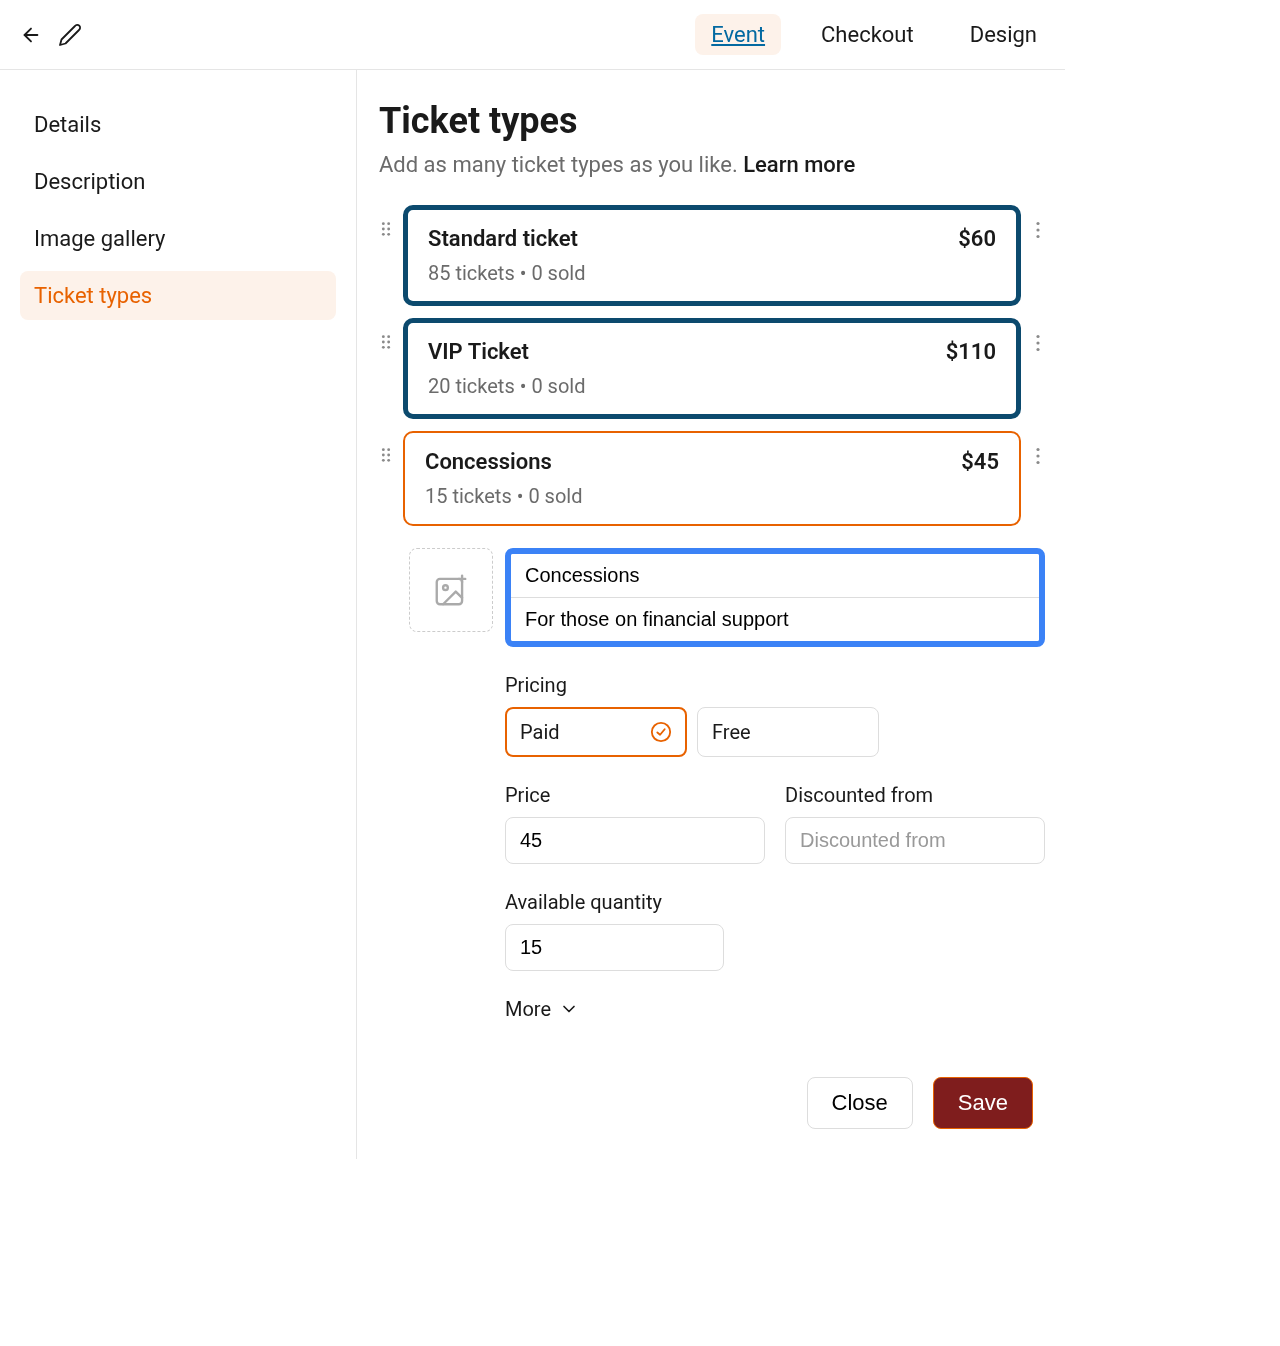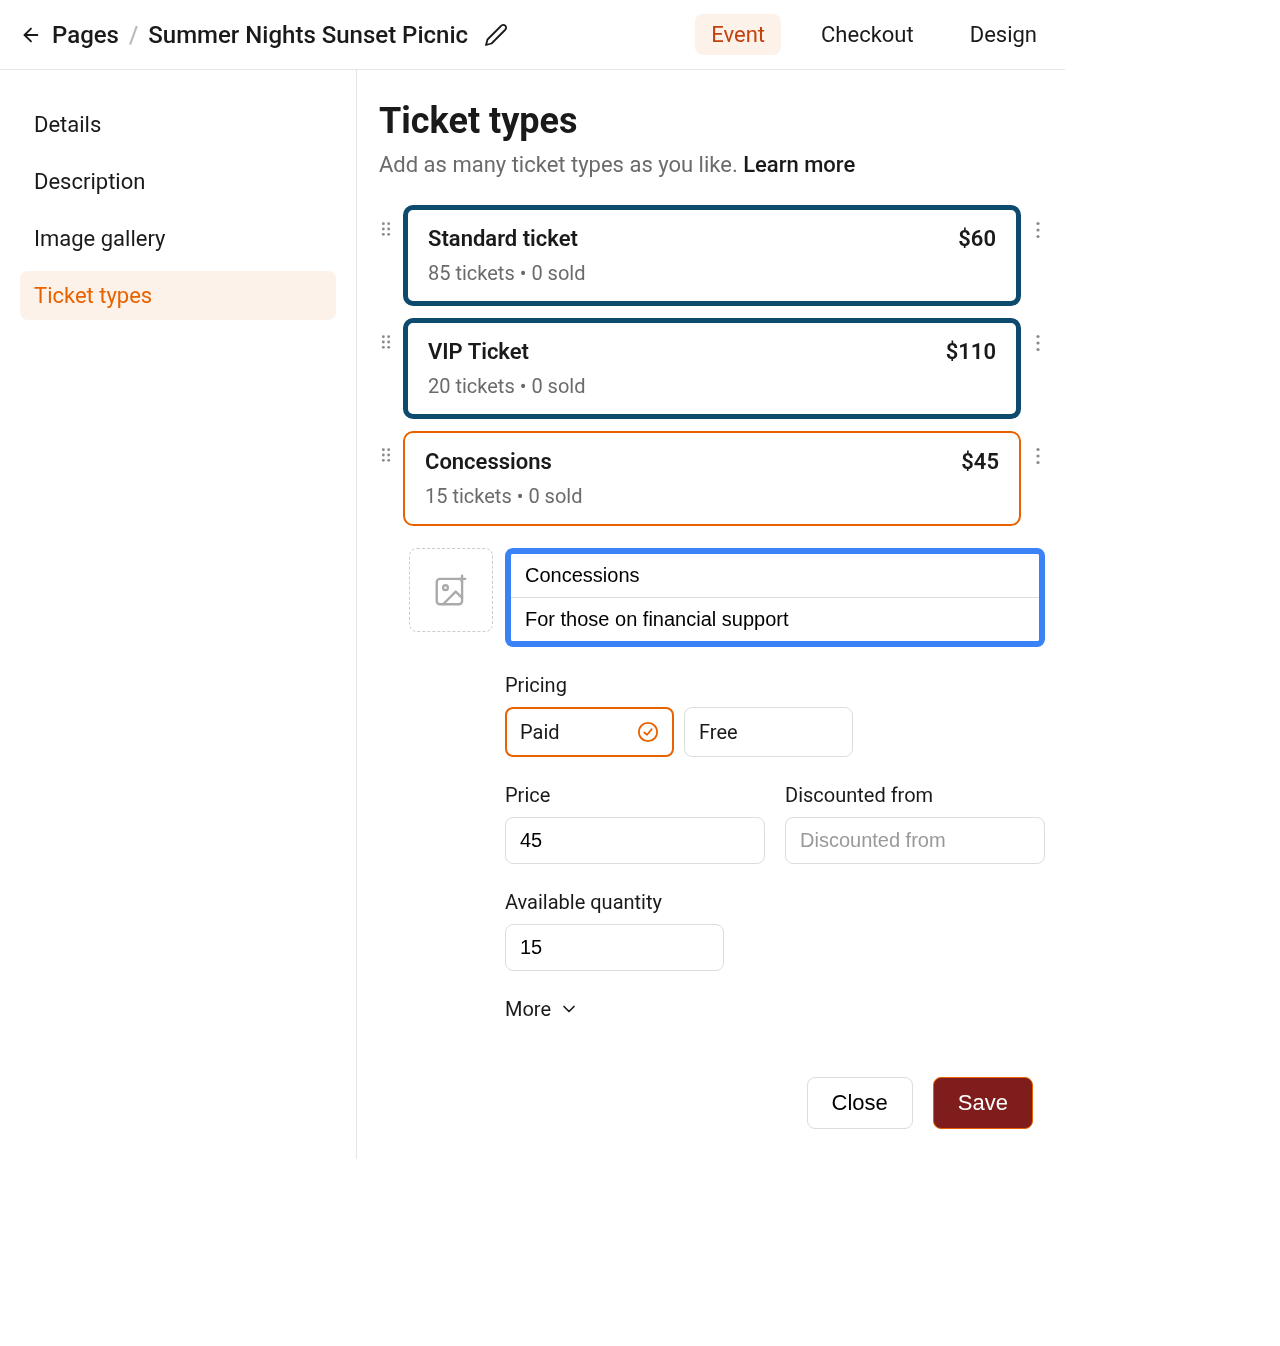--- a/index.html
+++ b/index.html
@@ -7,21 +7,21 @@
     
     
     .header { display: flex; align-items: center; justify-content: space-between; padding: 14px 12px 14px 20px; border-bottom: 1px solid #e5e5e5; }
     .header-left { display: flex; align-items: center; gap: 10px; }
     .back-btn { display: flex; align-items: center; cursor: pointer; }
     .breadcrumb { display: flex; align-items: center; gap: 10px; font-size: 24px; font-weight: 500; }
     .breadcrumb .sep { color: #bbb; }
     .edit-icon-wrap { display: flex; align-items: center; margin-left: 6px; cursor: pointer; }
     .header-right { display: flex; align-items: center; gap: 24px; font-size: 22px; }
     .tab { padding: 8px 16px; border-radius: 8px; cursor: pointer; color: #1a1a1a; }
-    .tab.active { background: #fdf2ea; color: #c2410c; }
+    .tab.active { background: #fdf2ea; color: #0369a1; text-decoration: underline; }
     
     
     .layout { display: flex; }
     .sidebar { width: 357px; border-right: 1px solid #e5e5e5; padding: 30px 20px; min-height: 1040px; }
     .sidebar-item { font-size: 22px; padding: 12px 14px; border-radius: 8px; cursor: pointer; margin-bottom: 8px; }
     .sidebar-item.active { background: #fdf2ea; color: #e86200; }
     
     .main { flex: 1; padding: 30px 20px 30px 22px; }
     .page-title { font-size: 36px; font-weight: 700; margin-bottom: 10px; }
     .page-desc { font-size: 22px; color: #6b6b6b; margin-bottom: 28px; }
@@ -42,21 +42,21 @@
     .edit-panel { margin-top: 22px; margin-left: 30px; }
     .edit-top { display: flex; gap: 12px; }
     .img-upload { width: 84px; height: 84px; border: 1px dashed #ccc; border-radius: 8px; display: flex; align-items: center; justify-content: center; cursor: pointer; color: #999; }
     .name-desc { flex: 1; border: 6px solid #3b82f6; border-radius: 8px; overflow: hidden; }
     .name-desc input { width: 100%; border: none; padding: 10px 14px; font-size: 20px; outline: none; }
     .name-desc .divider { border-top: 1px solid #ddd; }
     
     .form-section { margin-top: 26px; margin-left: 96px; }
     .form-label { font-size: 20px; margin-bottom: 10px; display:block; }
     .pricing-options { display: flex; gap: 10px; }
-    .pricing-option { border: 1px solid #ddd; border-radius: 8px; padding: 12px 14px; font-size: 20px; width: 169px; display: flex; align-items: center; justify-content: space-between; cursor: pointer; }
+    .pricing-option { border: 1px solid #ddd; border-radius: 8px; padding: 12px 14px; font-size: 20px; width: 182px; display: flex; align-items: center; justify-content: space-between; cursor: pointer; }
     .pricing-option.selected { border: 2px solid #e86200; padding: 11px 13px; }
     .check-circle { width: 22px; height: 22px; }
     
     .two-col { display: flex; gap: 20px; margin-top: 26px; }
     .col { flex: 1; }
     .text-input { width: 100%; border: 1px solid #ddd; border-radius: 8px; padding: 11px 14px; font-size: 20px; outline: none; }
     .text-input::placeholder { color: #999; }
     .narrow { width: 219px; }
     
     .more-toggle { display: flex; align-items: center; gap: 8px; margin-top: 26px; font-size: 20px; cursor: pointer; }
@@ -69,25 +69,20 @@
 <body>
 
 <div class="header">
   <div class="header-left">
     <span class="back-btn">
       <svg width="22" height="22" viewBox="0 0 24 24" fill="none" stroke="#1a1a1a" stroke-width="2" stroke-linecap="round" stroke-linejoin="round">
           <line x1="19" y1="12" x2="5" y2="12"></line>
           <polyline points="12 19 5 12 12 5"></polyline>
         </svg>
     </span>
-    <div class="breadcrumb">
-      <span>Pages</span>
-      <span class="sep">/</span>
-      <span>Summer Nights Sunset Picnic</span>
-    </div>
     <span class="edit-icon-wrap">
       <svg width="24" height="24" viewBox="0 0 24 24" fill="none" stroke="#1a1a1a" stroke-width="1.8" stroke-linecap="round" stroke-linejoin="round">
           <path d="M17 3a2.85 2.85 0 1 1 4 4L7.5 20.5 2 22l1.5-5.5Z"></path>
         </svg>
     </span>
   </div>
   <div class="header-right">
     <span class="tab active">Event</span>
     <span class="tab">Checkout</span>
     <span class="tab">Design</span>

